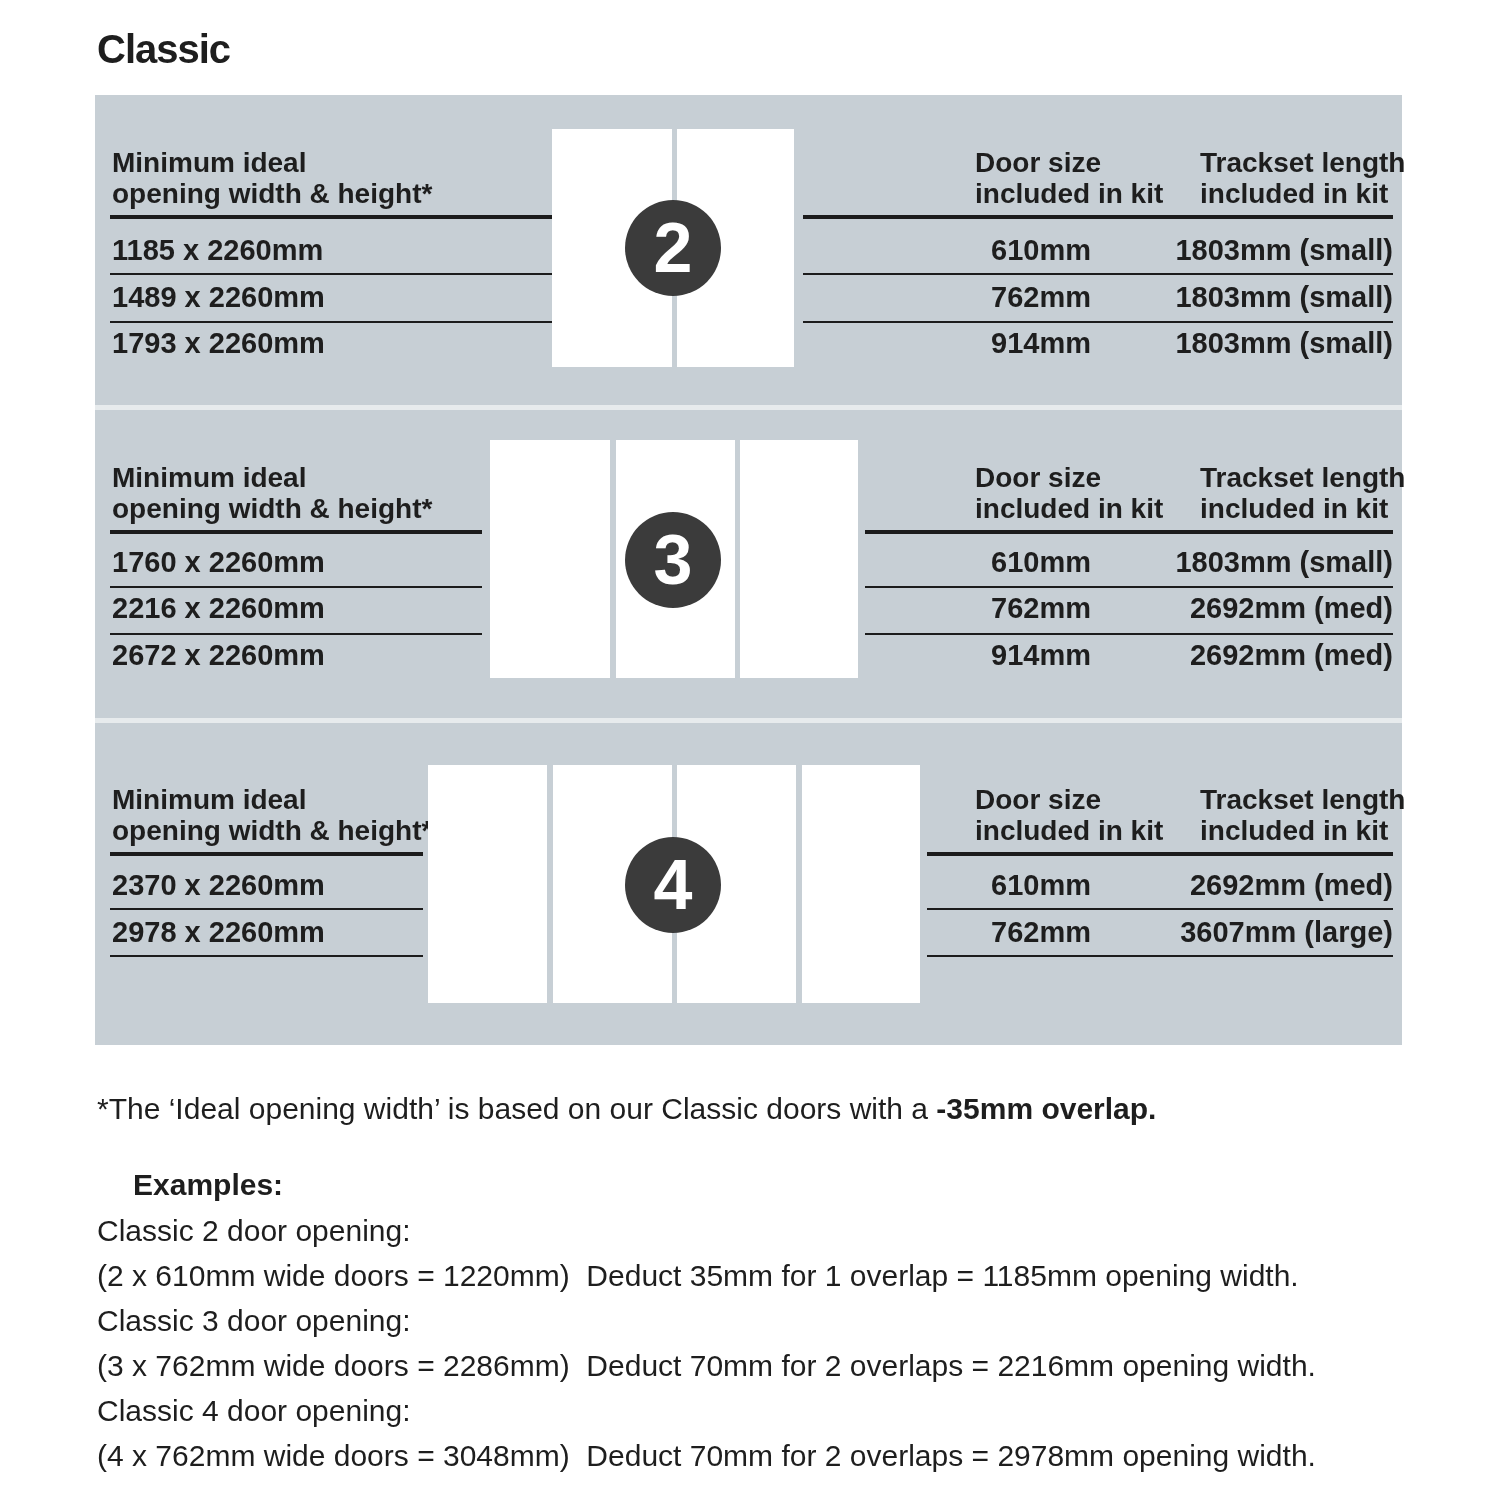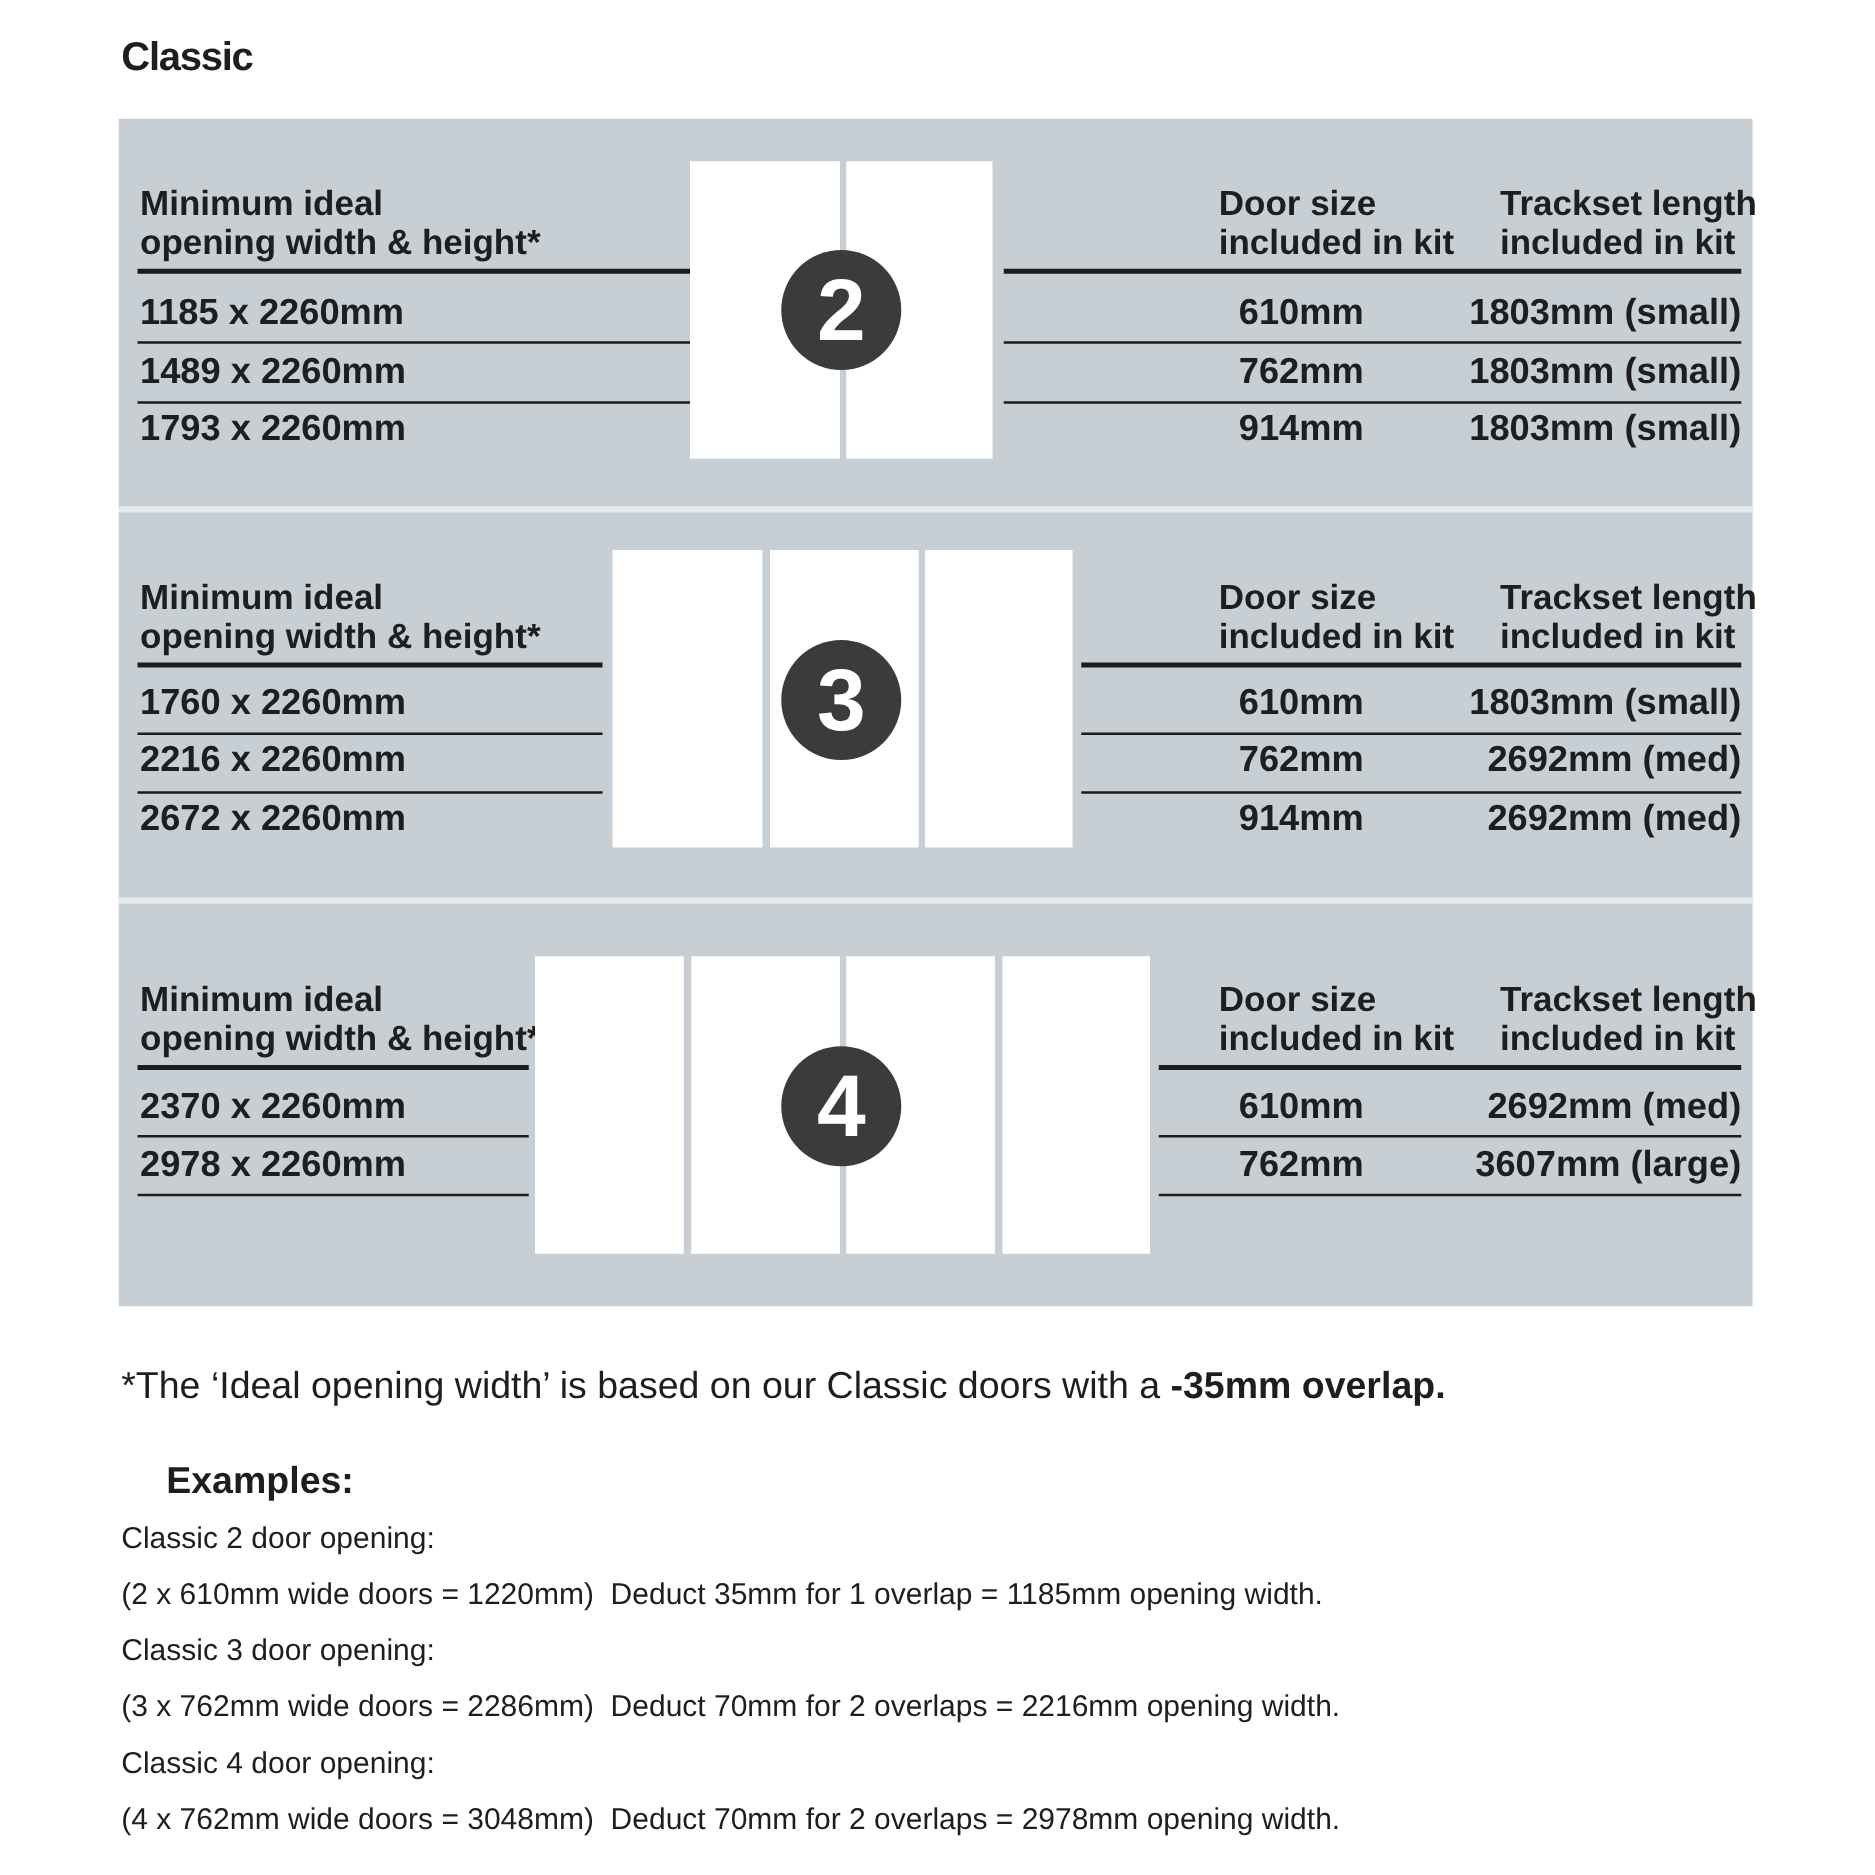--- a/index.html
+++ b/index.html
@@ -9,21 +9,21 @@
     --badge-text:#ffffff;
     --text:#1e1e1e;
     --sep:#e7ebed;
   }
   *{margin:0;padding:0;box-sizing:border-box;}
   html,body{background:#ffffff;}
   body{
     width:1500px;height:1500px;position:relative;overflow:hidden;
     font-family:"Liberation Sans","DejaVu Sans",sans-serif;color:var(--text);
   }
-  .title{position:absolute;left:97px;top:27px;font-size:32px;font-weight:700;letter-spacing:-1px;}
+  .title{position:absolute;left:97px;top:27px;font-size:40px;font-weight:700;letter-spacing:-1px;}
   .panel{position:absolute;left:95px;top:95px;width:1307px;height:950px;background:var(--panel-bg);}
   .sep{position:absolute;left:0;width:1307px;height:5px;background:var(--sep);}
   .sep.sep1{top:310px;} .sep.sep2{top:623px;}
 
   .hdr{position:absolute;font-size:28px;font-weight:700;line-height:31px;white-space:nowrap;}
   .hdr-open{left:17px;}
   .hdr-door{left:880px;}
   .hdr-track{left:1105px;}
   .hdr.t1{top:52px;} .hdr.t2{top:367px;} .hdr.t3{top:689px;}
 
@@ -68,21 +68,21 @@
   .s3-thinR1{left:832px;top:813px;width:466px;} .s3-thinR2{left:832px;top:860px;width:466px;}
   .s3-r1{top:774px;} .s3-r2{top:821px;}
   .s3-d1{left:333px;top:670px;} .s3-d2{left:458px;top:670px;} .s3-d3{left:582px;top:670px;} .s3-d4{left:707px;top:670px;width:118px;}
   .s3-badge{top:742px;}
 
   
   .footnote{position:absolute;left:97px;top:1092px;font-size:30px;font-weight:400;white-space:pre-wrap;}
   .footnote b{font-weight:700;}
   .ex-head{position:absolute;left:97px;top:1168px;font-size:30px;font-weight:700;margin-left:36px;}
   .ex-list{position:absolute;left:97px;top:1208px;width:1330px;}
-  .ex-line{font-size:24px;font-weight:400;line-height:45px;white-space:pre-wrap;}
+  .ex-line{font-size:30px;font-weight:400;line-height:45px;white-space:pre-wrap;}
 </style>
 </head>
 <body>
 
 <div class="title">Classic</div>
 
 <div class="panel">
 
   <div>
     <div class="hdr hdr-open t1">

